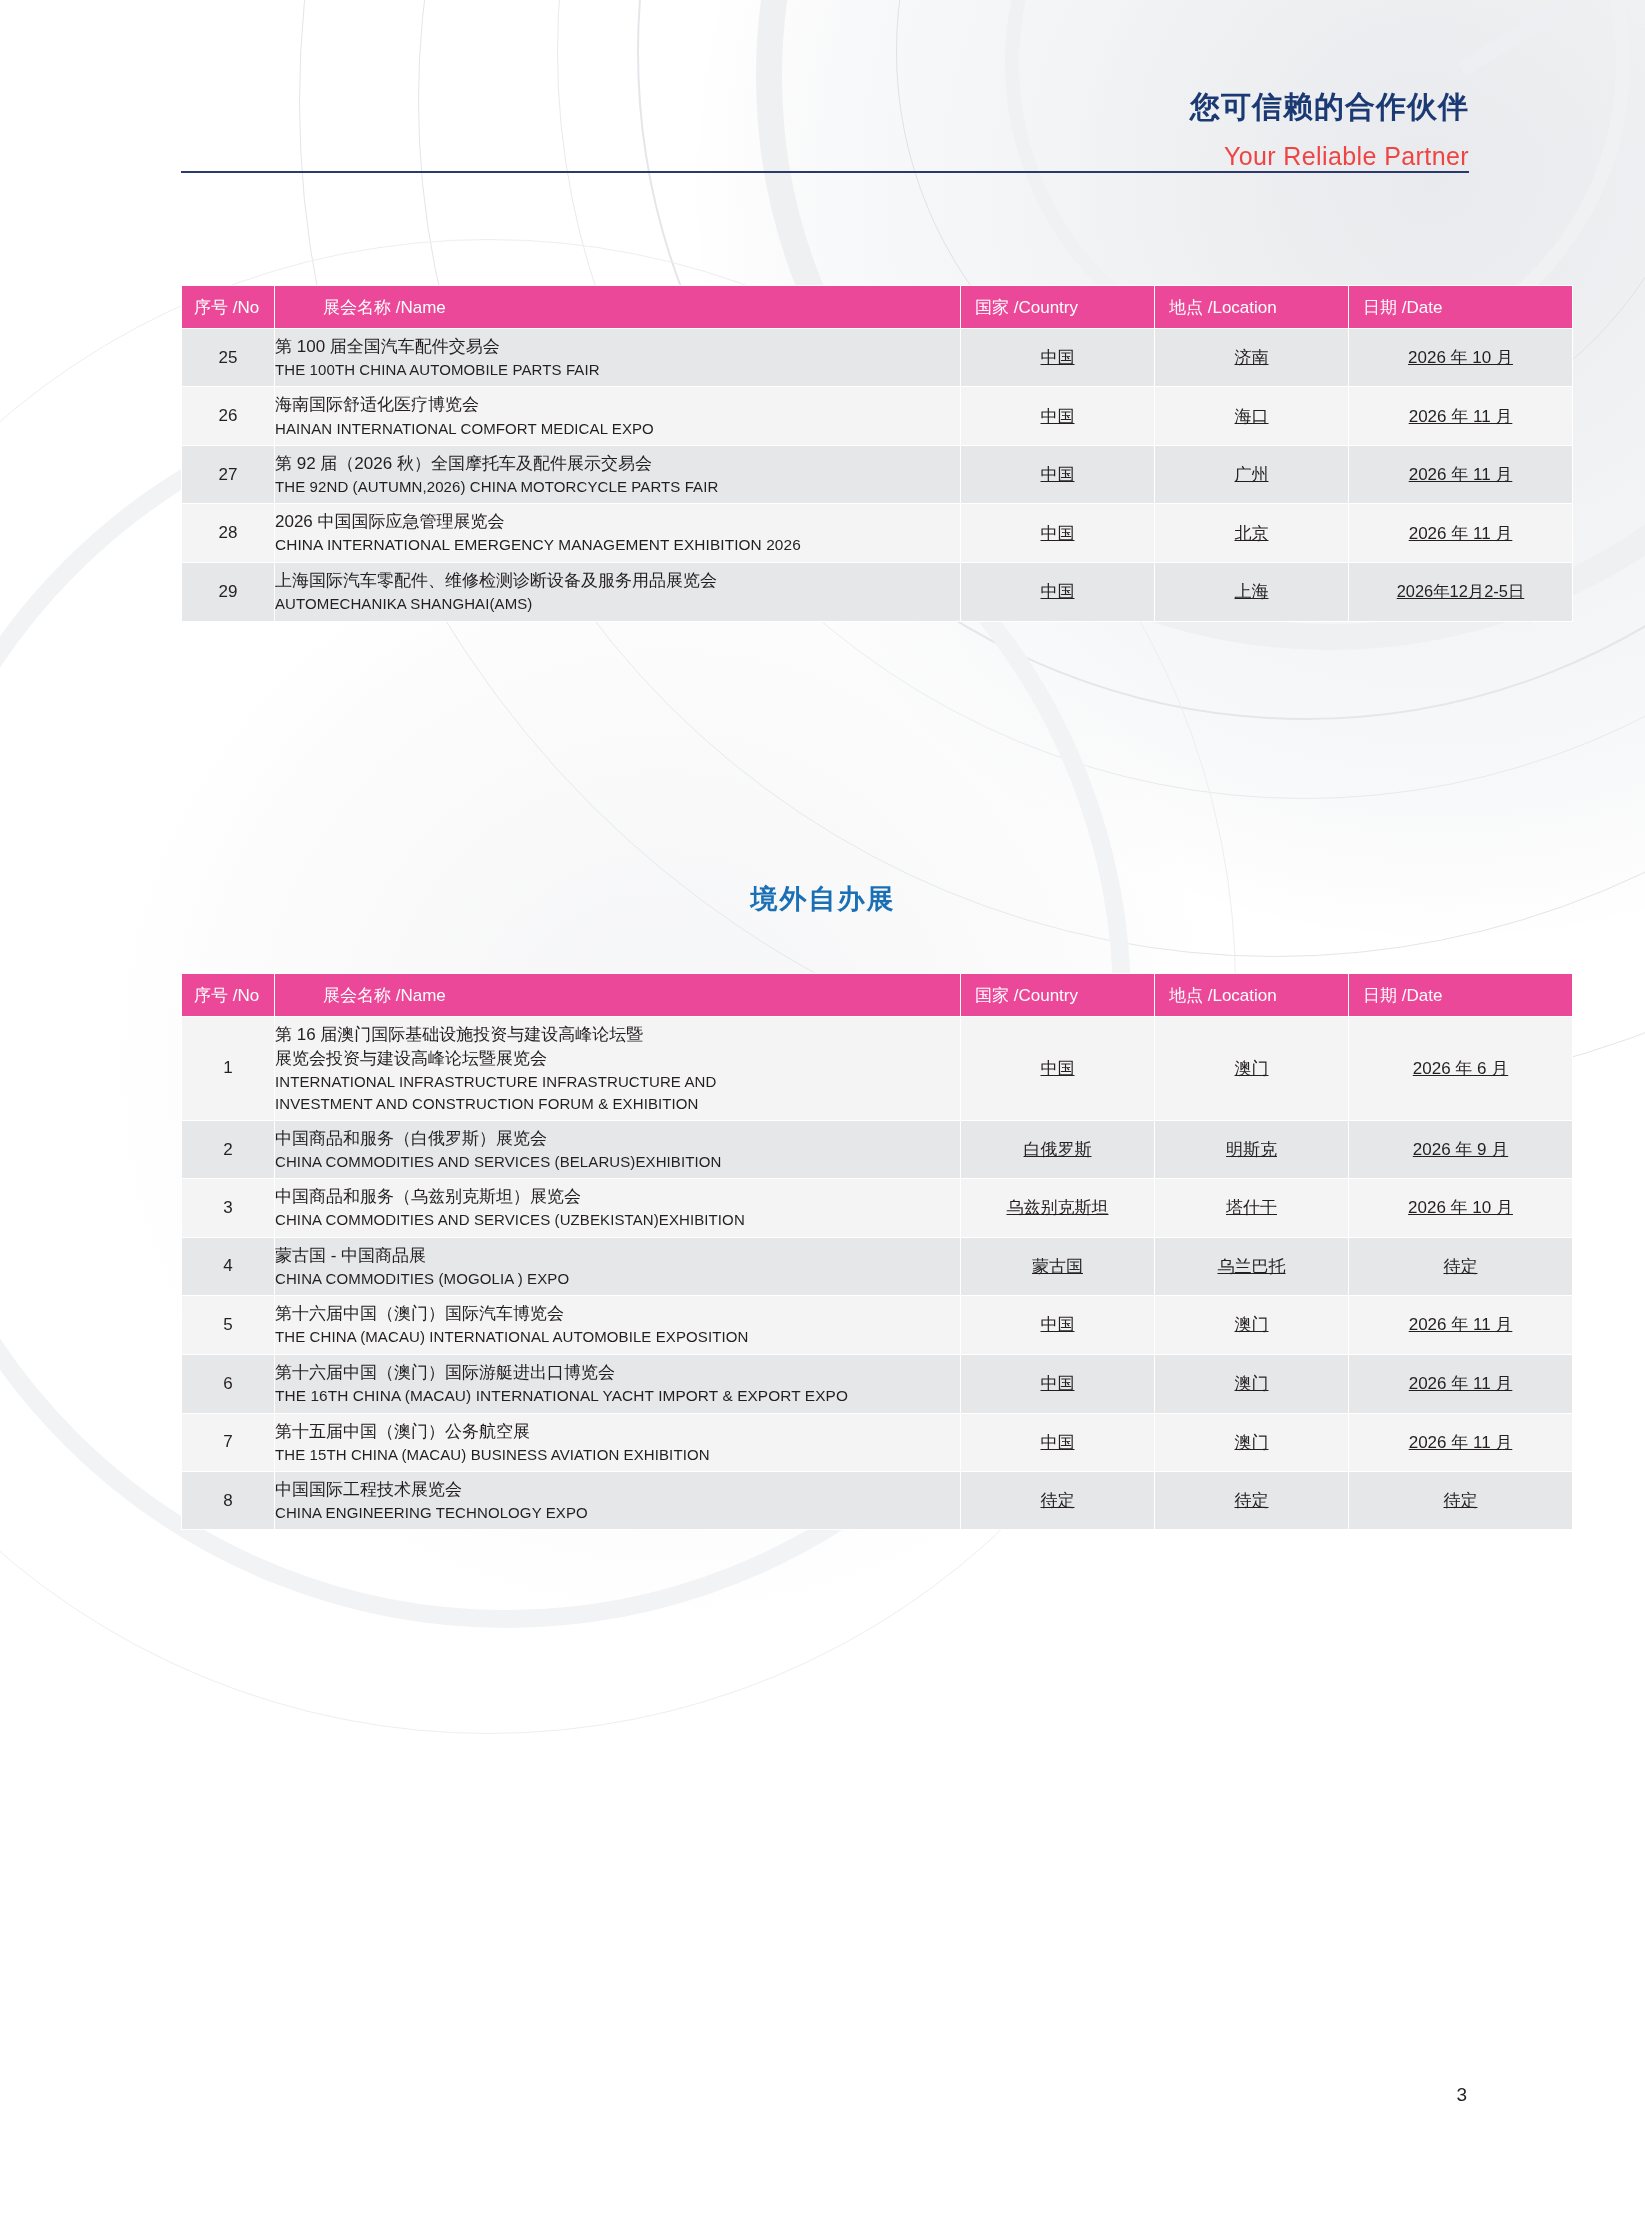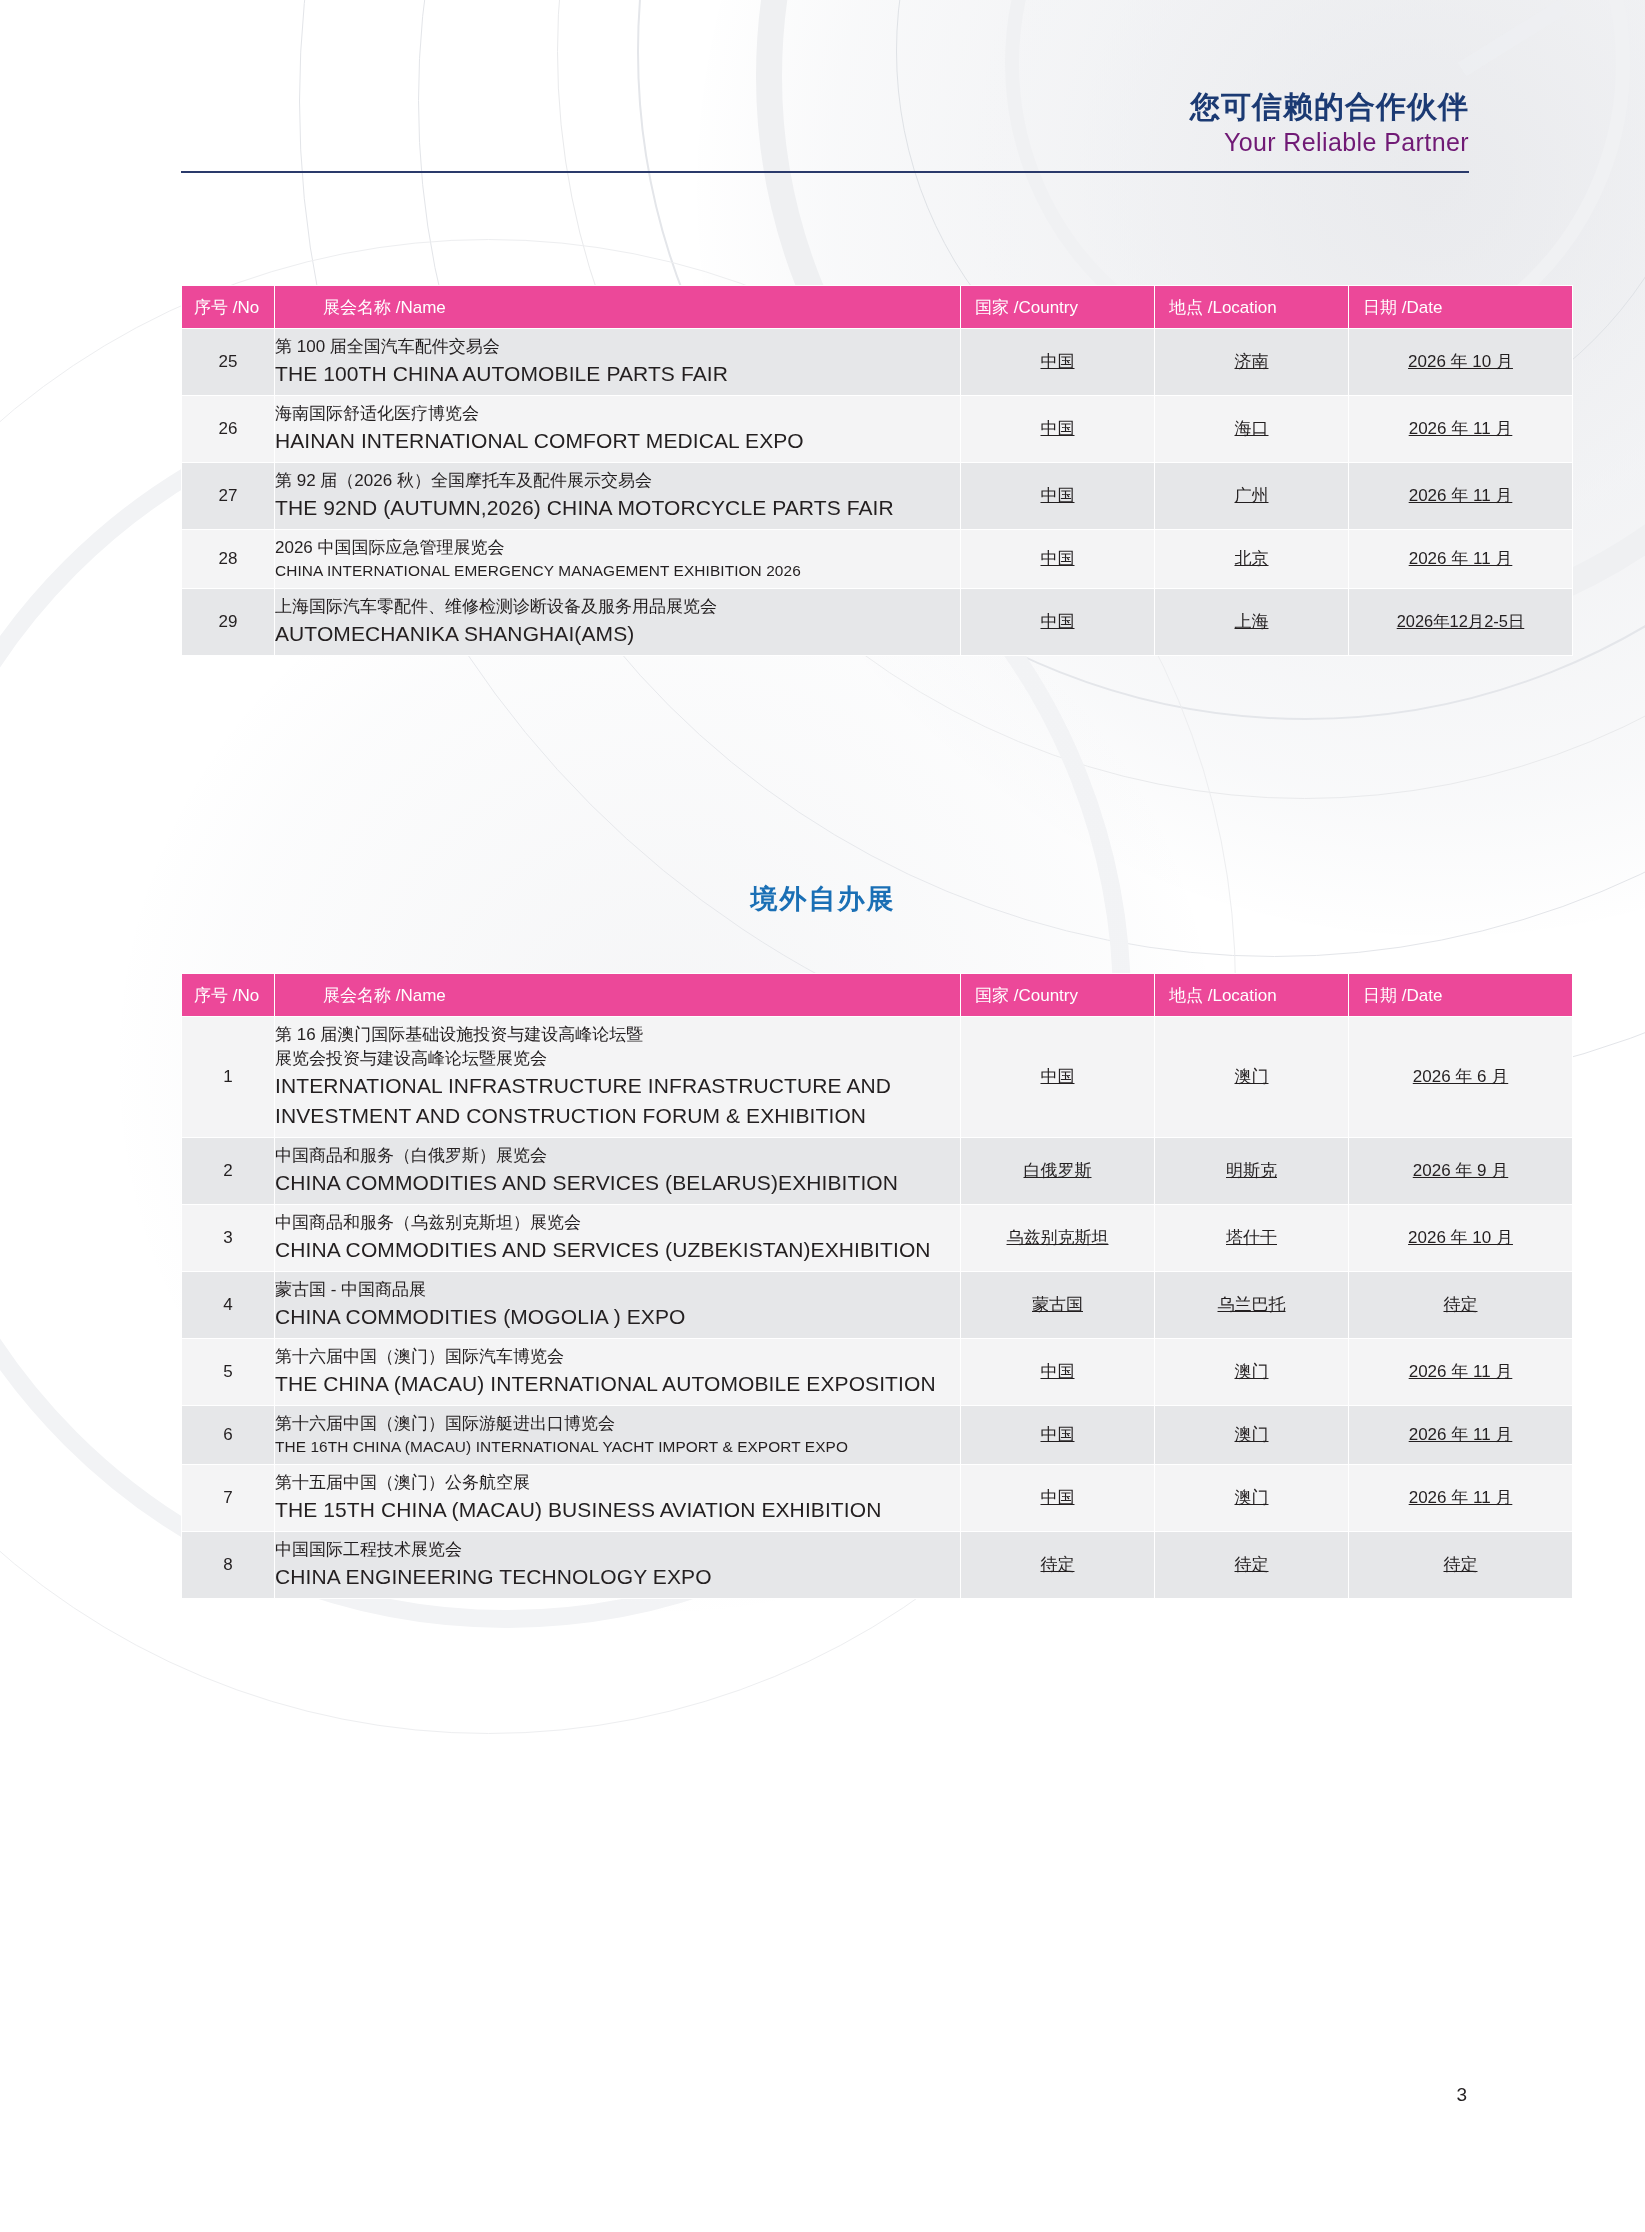--- a/index.html
+++ b/index.html
@@ -60,23 +60,23 @@
     line-height: 1.28;
   }
   .header-cn {
     font-size: 30px;
     font-weight: bold;
     color: #1b3a73;
     letter-spacing: 1px;
   }
   .header-en {
     font-size: 25px;
-    color: #701a75;
+    color: #ef4444;
     letter-spacing: 0.4px;
-    margin-top: 0;
+    margin-top: 14px;
   }
   .header-rule {
     position: absolute;
     left: 181px;
     right: 177px;
     top: 171px;
     height: 2px;
     background: #2a3a6b;
   }
 
@@ -123,21 +123,21 @@
     text-align: center;
     font-size: 18px;
   }
   td.name {
     width: 637px;
     padding-left: 14px;
     padding-right: 10px;
     line-height: 1.42;
   }
   td.name .cn { display: block; font-size: 17px; }
-  td.name .en { display: block; font-size: 21px; letter-spacing: 0.1px; }
+  td.name .en { display: block; font-size: 15px; letter-spacing: 0.1px; }
   td.name .en.sm { font-size: 15.4px; }
   td.country, td.loc, td.date {
     text-align: center;
     font-size: 17.4px;
     text-decoration: underline;
   }
   td.date.sm { font-size: 16.4px; }
 
   
   .section-title {

